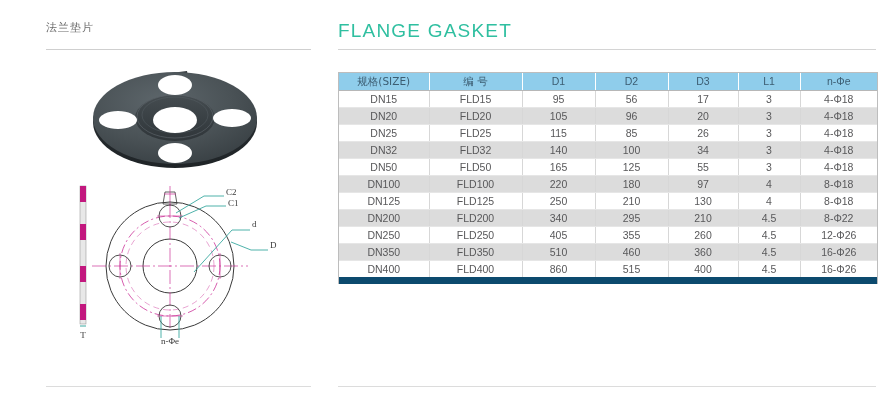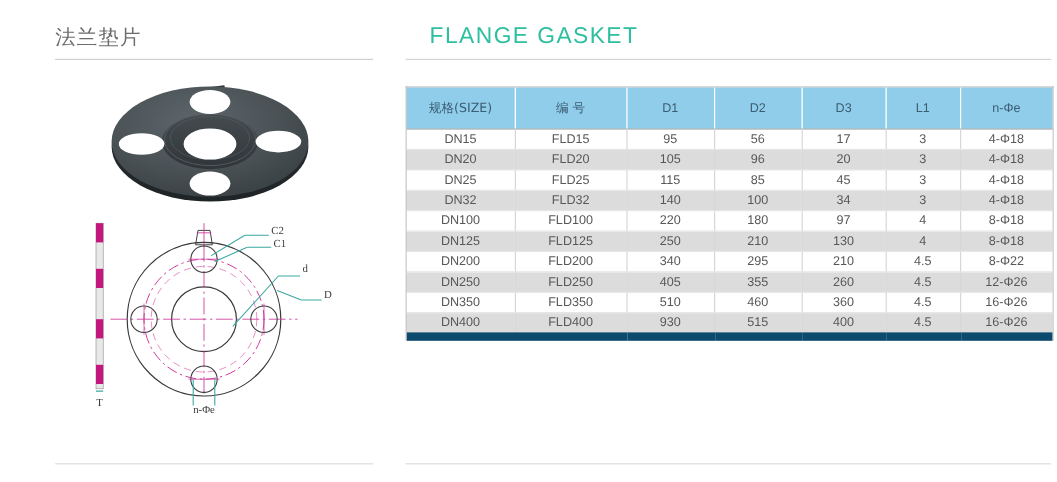--- a/index.html
+++ b/index.html
@@ -14,37 +14,37 @@
     overflow: hidden;
     font-family: "Liberation Sans", "DejaVu Sans", sans-serif;
     color: #4a4a4a;
   }
 
   
   #title-cn {
     position: absolute;
     left: 46px;
     top: 20px;
-    font-size: 17px;
+    font-size: 11px;
     letter-spacing: 1px;
     color: #6c6c6c;
     font-family: "DejaVu Sans", "Liberation Sans", sans-serif;
     white-space: nowrap;
   }
   #rule-cn {
     position: absolute;
     left: 46px;
     top: 49px;
     width: 265px;
     height: 1px;
     background: #cfcfcf;
   }
   #title-en {
     position: absolute;
-    left: 358px;
+    left: 338px;
     top: 20px;
     font-size: 19px;
     letter-spacing: 1.2px;
     color: #2fbfa0;
     font-family: "Liberation Sans", sans-serif;
     white-space: nowrap;
   }
   #rule-en {
     position: absolute;
     left: 338px;
@@ -102,21 +102,21 @@
     width: 538px;
     font-size: 10.5px;
     color: #58585a;
     font-family: "Liberation Sans", sans-serif;
   }
   table#spec-table th {
     background: #8fcdeb;
     color: #3c5d72;
     font-weight: normal;
     font-size: 10.5px;
-    height: 34px;
+    height: 17px;
     line-height: 17px;
     padding: 0;
     text-align: center;
     border-right: 1px solid #ffffff;
     border-bottom: 1px solid #b7b7b7;
   }
   table#spec-table th:last-child { border-right: none; }
   table#spec-table th.cn {
     font-family: "DejaVu Sans", "Liberation Sans", sans-serif;
   }
@@ -301,30 +301,39 @@
           <td>96</td>
           <td>20</td>
           <td>3</td>
           <td>4-Φ18</td>
         </tr>
         <tr>
           <td>DN25</td>
           <td>FLD25</td>
           <td>115</td>
           <td>85</td>
-          <td>45</td>
+          <td>26</td>
           <td>3</td>
           <td>4-Φ18</td>
         </tr>
         <tr>
           <td>DN32</td>
           <td>FLD32</td>
           <td>140</td>
           <td>100</td>
           <td>34</td>
+          <td>3</td>
+          <td>4-Φ18</td>
+        </tr>
+        <tr>
+          <td>DN50</td>
+          <td>FLD50</td>
+          <td>165</td>
+          <td>125</td>
+          <td>55</td>
           <td>3</td>
           <td>4-Φ18</td>
         </tr>
         <tr>
           <td>DN100</td>
           <td>FLD100</td>
           <td>220</td>
           <td>180</td>
           <td>97</td>
           <td>4</td>
@@ -362,21 +371,21 @@
           <td>FLD350</td>
           <td>510</td>
           <td>460</td>
           <td>360</td>
           <td>4.5</td>
           <td>16-Φ26</td>
         </tr>
         <tr>
           <td>DN400</td>
           <td>FLD400</td>
-          <td>930</td>
+          <td>860</td>
           <td>515</td>
           <td>400</td>
           <td>4.5</td>
           <td>16-Φ26</td>
         </tr>
       </tbody>
   </table>
 </div>
 
 <div class="rule-bottom-l"></div>

